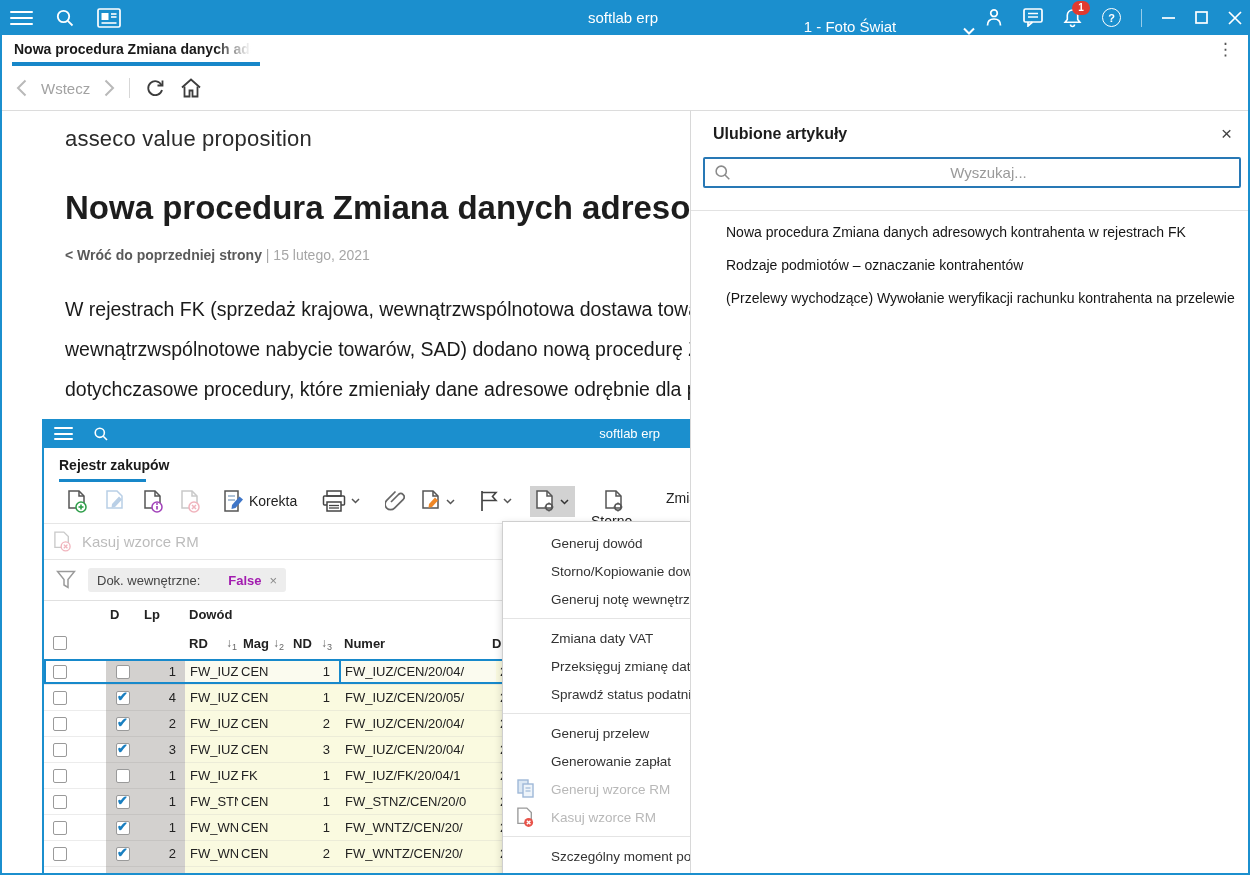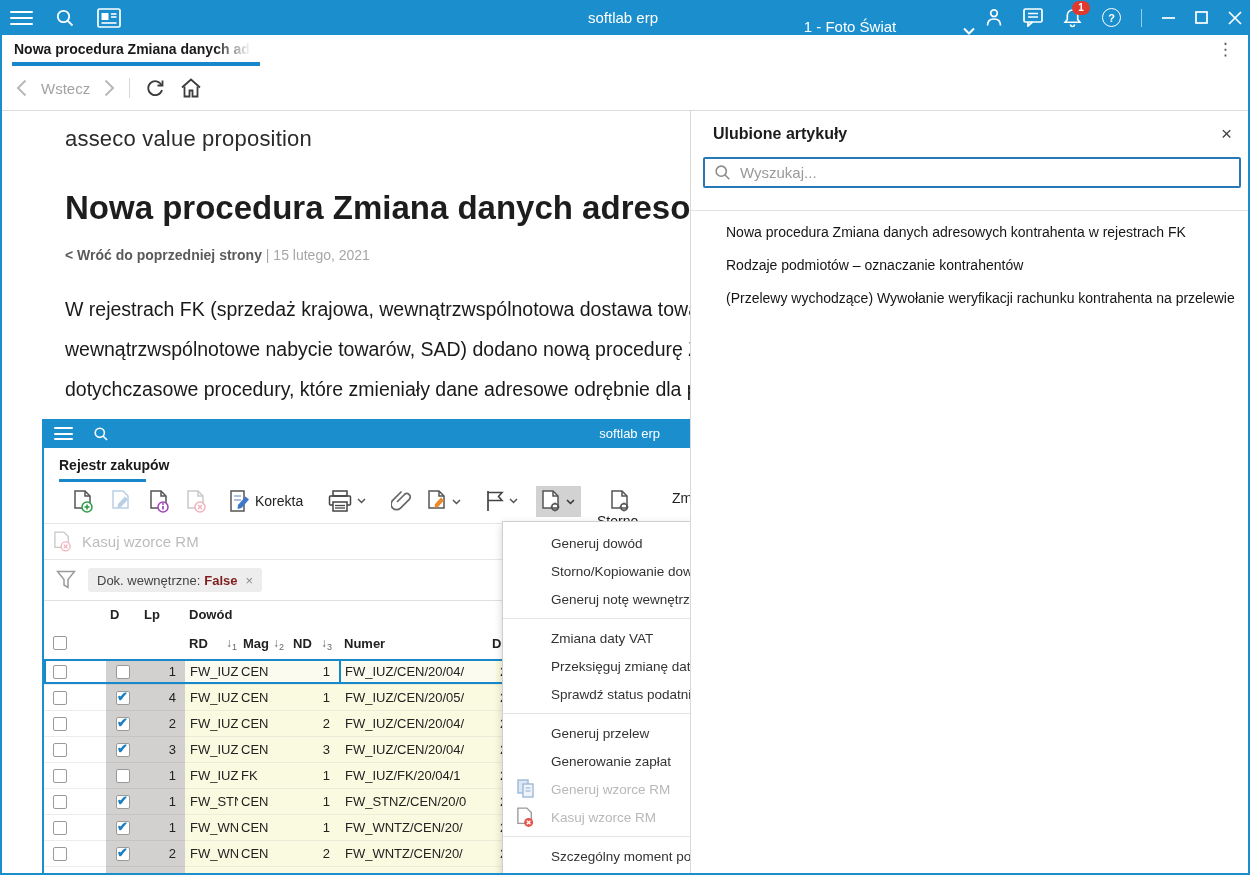--- a/index.html
+++ b/index.html
@@ -52,32 +52,32 @@
   
   .shot{position:absolute;left:40px;top:308px;width:648px;height:457px;overflow:hidden;background:#fff;
         border-left:2px solid #1b8fce;box-sizing:border-box;}
   .shot-titlebar{position:absolute;left:0;top:0;width:100%;height:29px;background:#1b8fce;color:#fff;}
   .shot-tb-left{position:absolute;left:10px;top:0;height:29px;display:flex;align-items:center;gap:20px;}
   .hamburger.small{width:19px;gap:3.5px;}
   .shot-title{position:absolute;right:30px;top:7px;font-size:13px;}
   .shot-tabbar{position:absolute;left:0;top:29px;width:100%;height:35px;background:#fff;}
   .shot-tab-label{position:absolute;left:15px;top:9px;font-size:14px;font-weight:bold;color:#1a1a1a;}
   .shot-tab-underline{position:absolute;left:15px;top:31px;width:87px;height:3px;background:#1787c9;}
-  .shot-toolbar{position:absolute;left:14px;top:64px;width:100%;height:38px;background:#fff;text-align:center;}
+  .shot-toolbar{position:absolute;left:8px;top:64px;width:100%;height:38px;background:#fff;text-align:center;}
   .ti{position:absolute;top:7px;display:flex;align-items:center;cursor:pointer;}
   .ti-label{font-size:14px;color:#222;margin-left:5px;}
   .chev-sm{margin-left:5px;color:#555;}
   .ti-selected{background:#d2d2d2;padding:4px 6px;top:3px;}
   .kasuj-bar{position:absolute;left:0;top:104px;width:100%;height:36px;border-top:1px solid #e6e6e6;}
   .kasuj-bar .txt{position:absolute;left:38px;top:9px;font-size:15px;color:#bcbcbc;}
   .kasuj-bar .ic{position:absolute;left:10px;top:7px;opacity:.45;}
   .filter-bar{position:absolute;left:0;top:140px;width:100%;height:40px;border-top:1px solid #e6e6e6;border-bottom:1px solid #e0e0e0;}
   .chip{position:absolute;left:44px;top:8px;height:24px;background:#ededed;border-radius:3px;display:flex;align-items:center;
         padding:0 9px;font-size:13px;color:#444;gap:4px;}
-  .chip b{color:#7f1d1d;}
+  .chip b{color:#a21caf;margin-left:24px;}
   .chip .x{color:#8a8a8a;font-size:13px;margin-left:4px;cursor:pointer;}
   
   .thead{position:absolute;left:0;top:181px;width:100%;height:59px;font-size:13px;color:#222;}
   .th{position:absolute;font-weight:bold;}
   .sort{color:#666;font-weight:normal;font-size:12px;}
   .sort sub{font-size:9px;}
   .rows{position:absolute;left:0;top:240px;width:100%;}
   .row{position:relative;height:26px;box-sizing:border-box;}
   .cell{position:absolute;top:0;height:26px;display:flex;align-items:center;font-size:13px;color:#222;box-sizing:border-box;}
   .c-sel{left:0;width:62px;border-bottom:1px solid #ececec;}
@@ -105,21 +105,21 @@
   .menu-item.disabled{color:#b8b8b8;cursor:default;}
   .menu-item .mi-icon{position:absolute;left:14px;top:4px;}
   .menu-divider{height:1px;background:#e4e4e4;margin:5px 0;}
   
   .panel{position:absolute;left:688px;top:110px;width:562px;height:765px;background:#fff;z-index:5;
          border-left:1px solid #d8d8d8;border-top:1px solid #dcdcdc;box-sizing:border-box;}
   .panel-title{position:absolute;left:22px;top:14px;font-size:16px;font-weight:bold;color:#1c1c1c;}
   .panel-close{position:absolute;right:20px;top:12px;font-size:19px;color:#444;cursor:pointer;}
   .searchbox{position:absolute;left:12px;top:46px;width:538px;height:31px;border:2px solid #2878b5;border-radius:2px;
              display:flex;align-items:center;box-sizing:border-box;background:#fff;}
-  .searchbox input{border:none;outline:none;flex:1;font-size:15px;color:#3b82f6;font-family:"Liberation Sans",sans-serif;margin-left:7px;}
+  .searchbox input{border:none;outline:none;flex:1;font-size:15px;color:#3b82f6;font-family:"Liberation Sans",sans-serif;margin-left:7px;text-align:center;}
   .searchbox input::placeholder{color:#9a9a9a;}
   .panel-divider{position:absolute;left:0;top:99px;width:100%;height:1px;background:#e2e2e2;}
   .articles{position:absolute;left:35px;top:112px;width:518px;}
   .article-item{font-size:14px;color:#151515;line-height:19px;margin-bottom:14px;cursor:pointer;}
   svg{display:block;}
 </style>
 </head>
 <body>
 
 <div class="window">

